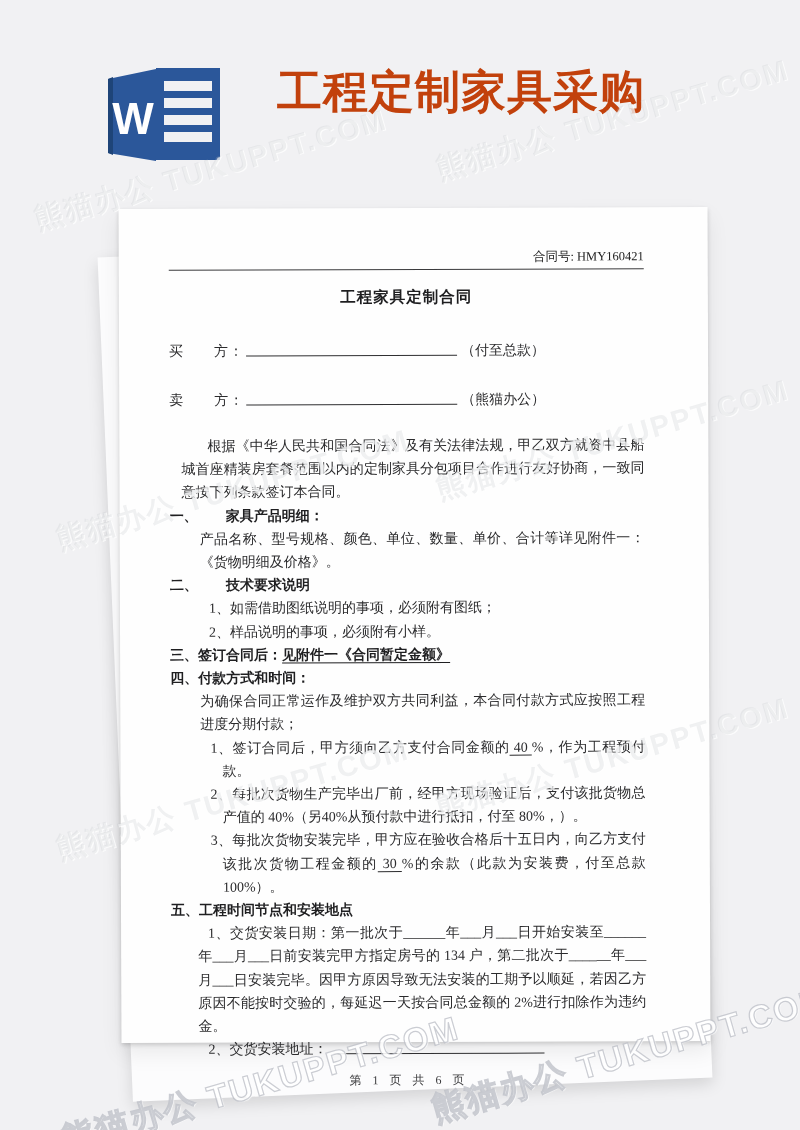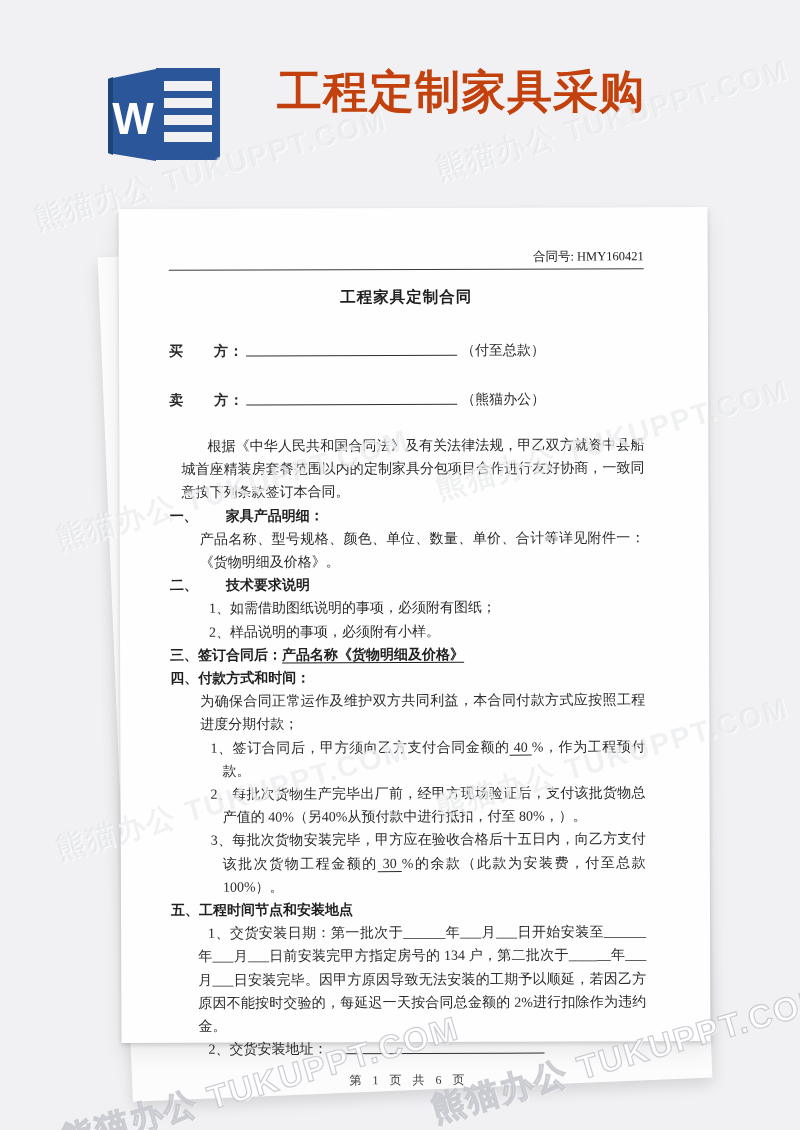--- a/index.html
+++ b/index.html
@@ -24,21 +24,21 @@
               padding:40px 64px 0 50px;box-sizing:border-box;
               color:#2b2b2d;font-size:14px;line-height:23.2px;text-align:justify;}
 
   .contract-no{text-align:right;font-size:12.5px;line-height:18px;color:#222;}
   .head-rule{border:none;border-bottom:1.4px solid #3a3a3c;margin:3px 0 0 0;}
   .doc-title{text-align:center;font-weight:bold;font-size:15.5px;margin-top:16px;
              line-height:22px;color:#1e1e20;letter-spacing:1px;}
 
   .party-line{margin-top:32px;line-height:21px;white-space:nowrap;}
   .party-line.seller{margin-top:28px;}
-  .party-label{letter-spacing:1px;font-weight:bold;}
+  .party-label{letter-spacing:1px;}
   .blank-line{display:inline-block;width:211px;height:14px;
               border-bottom:1.2px solid #2f2f31;margin:0 4px -1px 2px;}
   .addr-blank{width:211px;margin-left:6px;}
 
   .intro{margin:24px 0 0 12px;text-indent:26px;}
   .sec-h{font-weight:bold;color:#1f1f21;margin:0;}
   .s1-body{margin:0 0 0 30px;}
   .s2-item{margin:0 0 0 39px;}
   .s4-intro{margin:0 0 0 30px;}
   .pay-item{margin:0 0 0 52px;text-indent:-12px;}
@@ -96,21 +96,21 @@
 
     <p class="intro">根据《中华人民共和国合同法》及有关法律法规，甲乙双方就资中县船城首座精装房套餐范围以内的定制家具分包项目合作进行友好协商，一致同意按下列条款签订本合同。</p>
 
     <p class="sec-h">一、　　家具产品明细：</p>
     <p class="s1-body">产品名称、型号规格、颜色、单位、数量、单价、合计等详见附件一：《货物明细及价格》。</p>
 
     <p class="sec-h">二、　　技术要求说明</p>
     <p class="s2-item">1、如需借助图纸说明的事项，必须附有图纸；</p>
     <p class="s2-item">2、样品说明的事项，必须附有小样。</p>
 
-    <p class="sec-h"><span>三、签订合同后：</span><span class="ul">产品名称《货物明细及价格》</span></p>
+    <p class="sec-h"><span>三、签订合同后：</span><span class="ul">见附件一《合同暂定金额》</span></p>
 
     <p class="sec-h">四、付款方式和时间：</p>
     <p class="s4-intro">为确保合同正常运作及维护双方共同利益，本合同付款方式应按照工程进度分期付款；</p>
 
     <p class="pay-item"><span>1、签订合同后，甲方须向乙方支付合同金额的</span><span class="ul"> 40 </span><span>%，作为工程预付款。</span></p>
 
     <p class="pay-item">2、每批次货物生产完毕出厂前，经甲方现场验证后，支付该批货物总产值的 40%（另40%从预付款中进行抵扣，付至 80%，）。</p>
 
     <p class="pay-item"><span>3、每批次货物安装完毕，甲方应在验收合格后十五日内，向乙方支付该批次货物工程金额的</span><span class="ul"> 30 </span><span>%的余款（此款为安装费，付至总款 100%）。</span></p>
 

